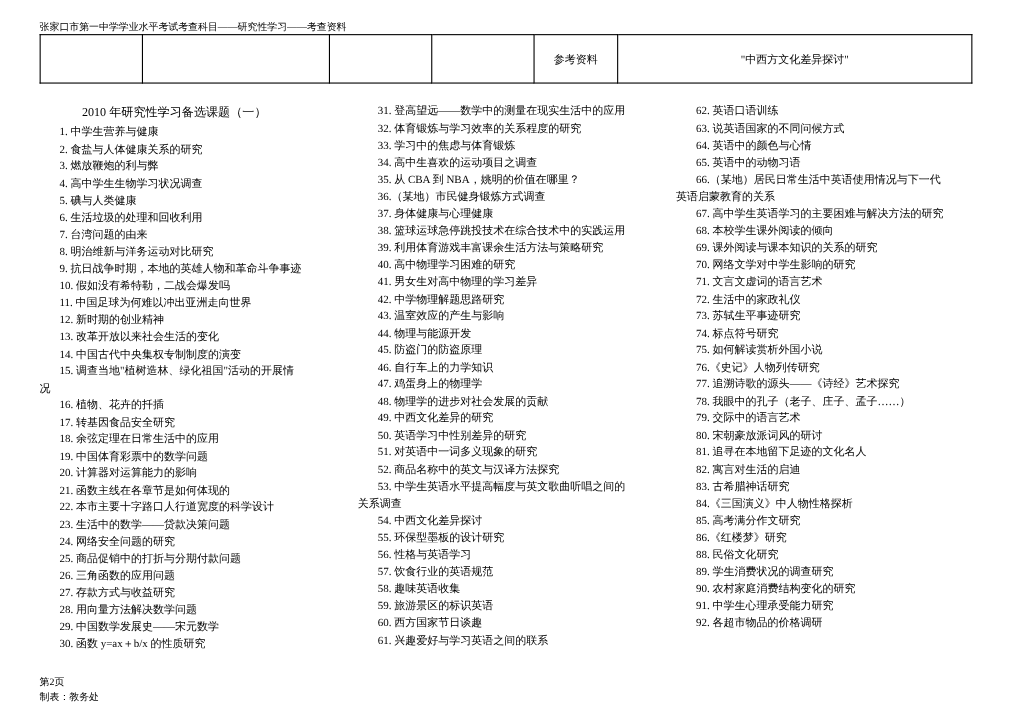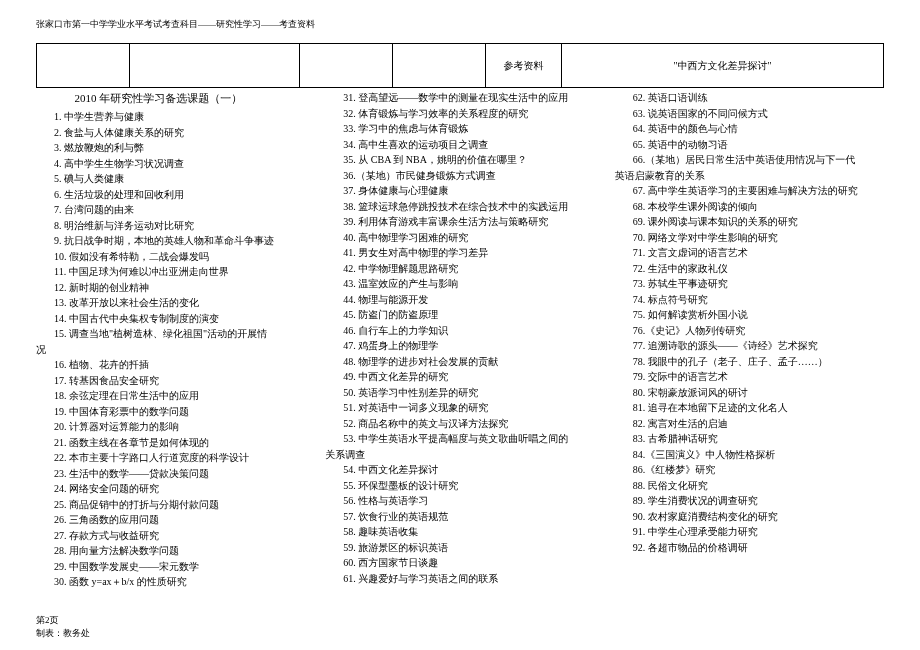--- a/index.html
+++ b/index.html
@@ -8,26 +8,26 @@
       height: 650px;
       font-family: "SimSun", "宋体", serif;
       font-size: 10px;
       color: #000;
       background: #fff;
       padding: 18px 36px 12px 36px;
       position: relative;
     }
     .header-line {
       font-size: 9px;
-      margin-bottom: 12px;
+      margin-bottom: 0;
     }
     .top-table {
       width: 100%;
       border-collapse: collapse;
-      margin-bottom: 2px;
+      margin-bottom: 18px;
     }
     .top-table td {
       border: 1px solid #000;
       height: 44px;
       font-size: 10px;
       text-align: center;
       vertical-align: middle;
     }
     .col1 { width: 11%; }
     .col2 { width: 20%; }
@@ -169,20 +169,21 @@
       <div class="item">75. 如何解读赏析外国小说</div>
       <div class="item">76.《史记》人物列传研究</div>
       <div class="item">77. 追溯诗歌的源头——《诗经》艺术探究</div>
       <div class="item">78. 我眼中的孔子（老子、庄子、孟子……）</div>
       <div class="item">79. 交际中的语言艺术</div>
       <div class="item">80. 宋朝豪放派词风的研讨</div>
       <div class="item">81. 追寻在本地留下足迹的文化名人</div>
       <div class="item">82. 寓言对生活的启迪</div>
       <div class="item">83. 古希腊神话研究</div>
       <div class="item">84.《三国演义》中人物性格探析</div>
+      <div class="item">85. 高考满分作文研究</div>
       <div class="item">86.《红楼梦》研究</div>
       <div class="item">88. 民俗文化研究</div>
       <div class="item">89. 学生消费状况的调查研究</div>
       <div class="item">90. 农村家庭消费结构变化的研究</div>
       <div class="item">91. 中学生心理承受能力研究</div>
       <div class="item">92. 各超市物品的价格调研</div>
     </div>
 </div>
 
 <div class="footer">

